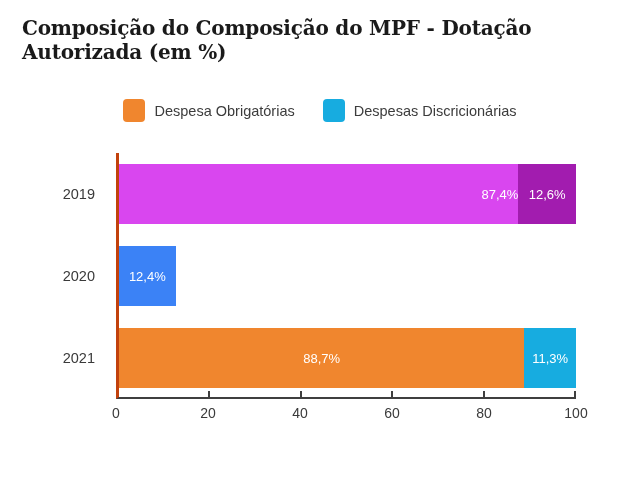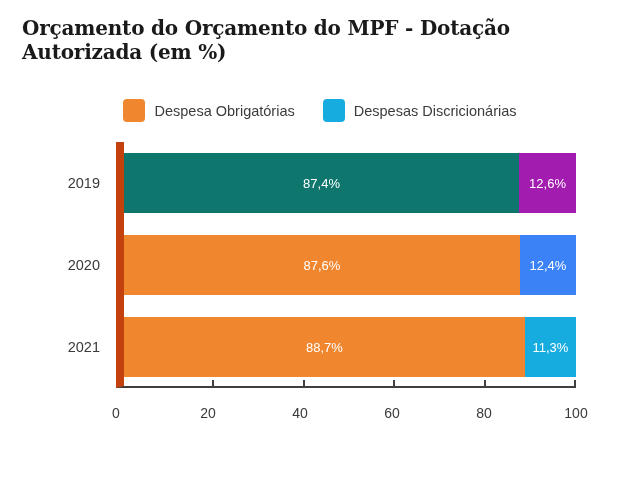--- a/index.html
+++ b/index.html
@@ -24,23 +24,23 @@
   .legend-item { display:flex; align-items:center; }
   .legend-item + .legend-item { margin-left:28px; }
   .swatch {
     width:22px; height:23px; border-radius:4px;
     display:inline-block; flex:0 0 auto;
   }
   .legend-label {
     margin-left:9px; font-size:14.5px; color:#3c3c3c;
   }
   .plot {
-    position:absolute; left:116px; top:142px;
+    position:absolute; left:116px; top:153px;
     width:460px; height:246px;
-    border-left:8px solid #c2410c;
+    border-left:3px solid #c2410c;
     border-bottom:2px solid #3f3f3f;
   }
   .bar-row { position:absolute; left:0; width:100%; height:60px; display:flex; }
   .bar-row.r0 { top:11px; }
   .bar-row.r1 { top:93px; }
   .bar-row.r2 { top:175px; }
   .seg {
     height:100%; display:flex; align-items:center; justify-content:center;
     overflow:hidden;
   }
@@ -60,50 +60,47 @@
   .tick-label {
     position:absolute; top:0; transform:translateX(-50%);
     font-size:14px; color:#3a3a3a;
   }
 </style>
 </head>
 <body>
 
 <div class="stage">
 
-  <div class="title">Orçamento do Orçamento do MPF - Dotação Autorizada (em %)</div>
+  <div class="title">Composição do Composição do MPF - Dotação Autorizada (em %)</div>
 
   <div class="legend">
     <div class="legend-item">
       <span class="swatch" style="background: rgb(240, 134, 46);"></span>
       <span class="legend-label">Despesa Obrigatórias</span>
     </div>
     <div class="legend-item">
       <span class="swatch" style="background: rgb(23, 172, 224);"></span>
       <span class="legend-label">Despesas Discricionárias</span>
     </div>
   </div>
 
   <div class="plot">
 
     <div class="bar-row r0">
       <span class="ylabel">2019</span>
-      <div class="seg" style="width: 87.4%; background: #0f766e;">
+      <div class="seg" style="width: 87.4%; background: #d946ef; justify-content: flex-end;">
         <span class="seg-label">87,4%</span>
       </div>
       <div class="seg" style="width: 12.6%; background: #a21caf;">
         <span class="seg-label">12,6%</span>
       </div>
     </div>
 
     <div class="bar-row r1">
       <span class="ylabel">2020</span>
-      <div class="seg" style="width: 87.6%; background: rgb(240, 134, 46);">
-        <span class="seg-label">87,6%</span>
-      </div>
       <div class="seg" style="width: 12.4%; background: #3b82f6; justify-content: center;">
         <span class="seg-label">12,4%</span>
       </div>
     </div>
 
     <div class="bar-row r2">
       <span class="ylabel">2021</span>
       <div class="seg" style="width: 88.7%; background: rgb(240, 134, 46);">
         <span class="seg-label">88,7%</span>
       </div>

